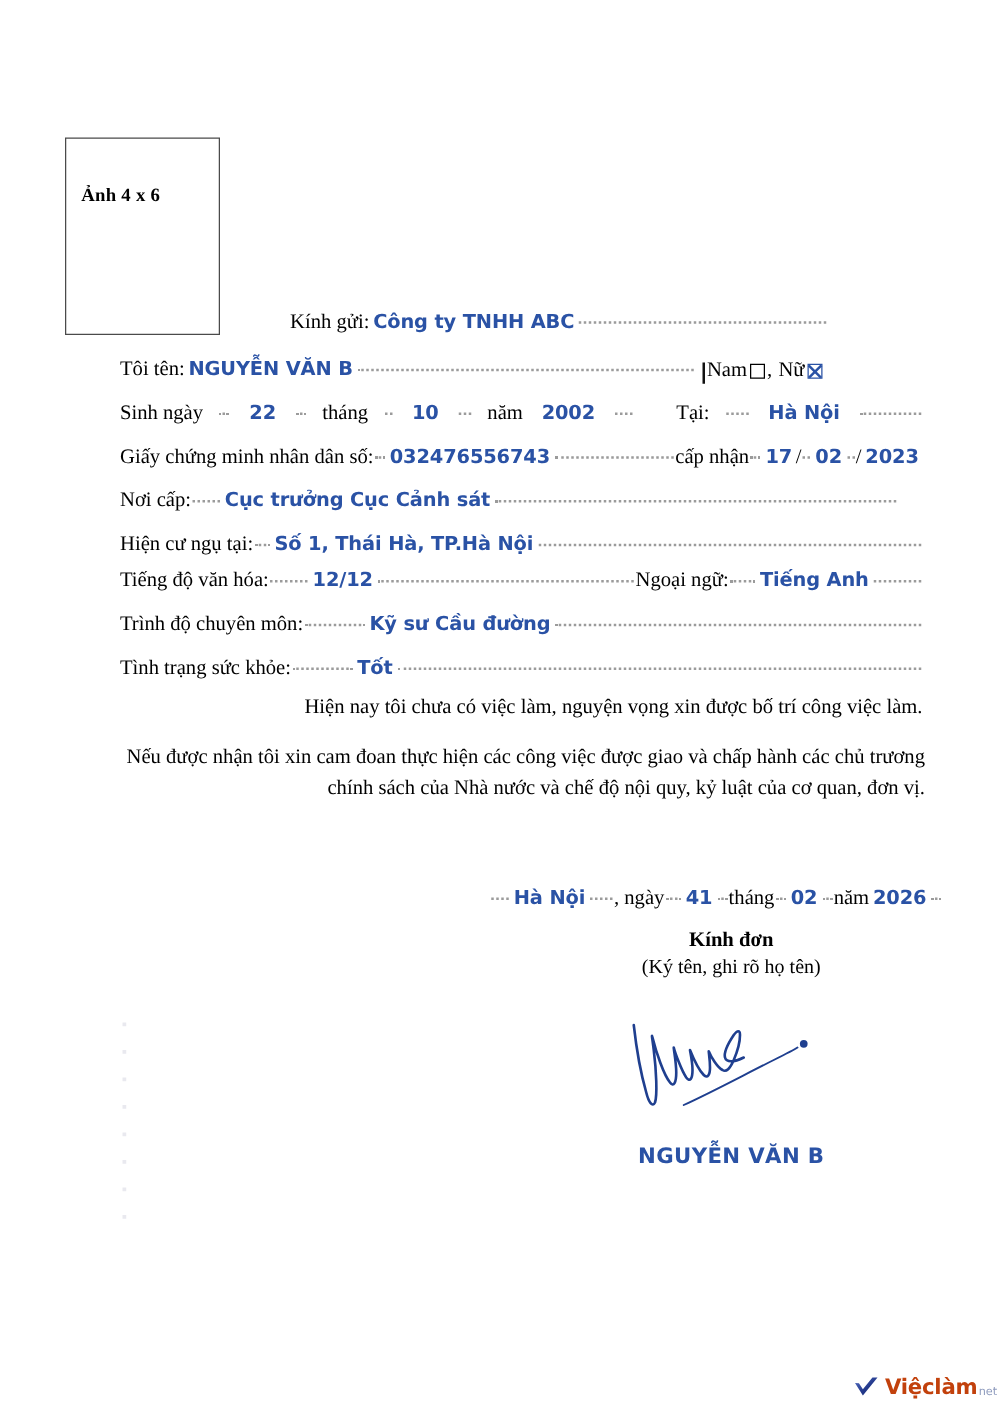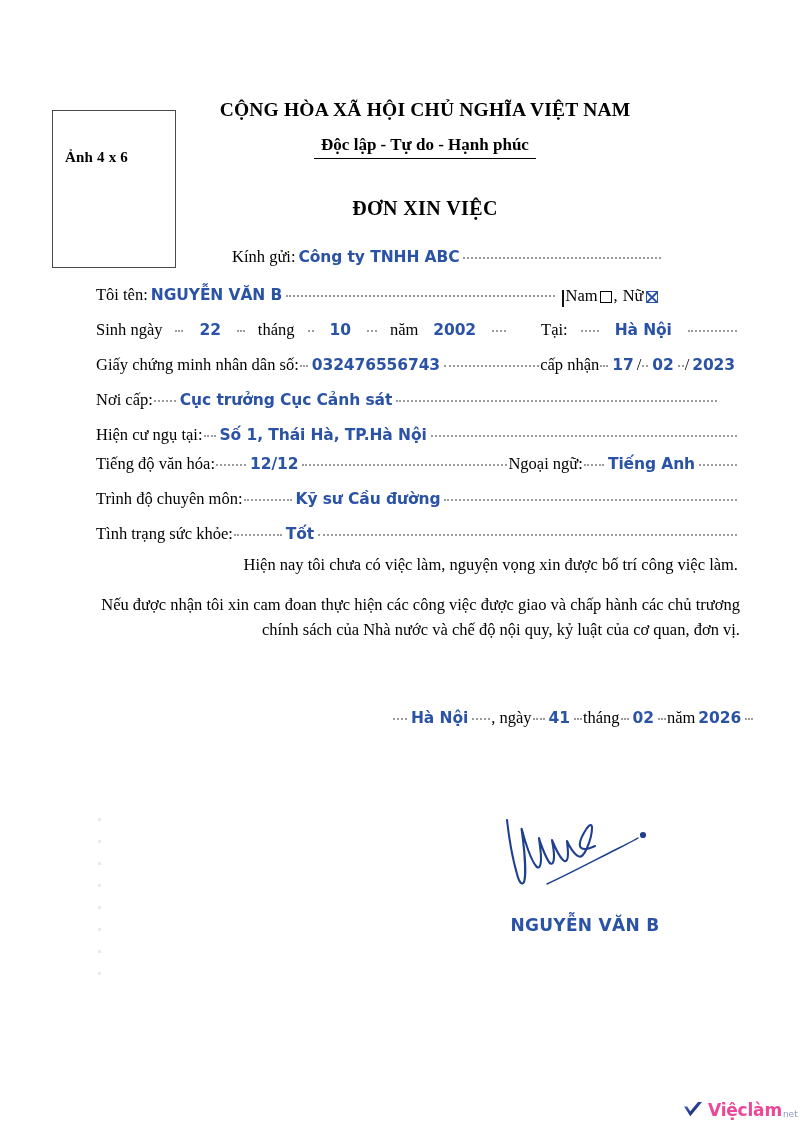--- a/index.html
+++ b/index.html
@@ -229,48 +229,41 @@
   }
   #footer-logo .check-mark {
     width: 20px;
     height: 18px;
     margin-right: 5px;
   }
   #footer-logo .brand {
     font-family: "DejaVu Sans", "Liberation Sans", sans-serif;
     font-weight: bold;
     font-size: 17px;
-    color: #ec4899;
+    color: #c2410c;
     letter-spacing: -.2px;
   }
   #footer-logo .tld {
     font-family: "DejaVu Sans", "Liberation Sans", sans-serif;
     font-size: 9px;
     color: #8e9bbd;
     margin-left: 1px;
     position: relative;
     top: 4px;
   }
 </style>
 </head>
 <body>
 
 <div id="page">
 
   <div id="photo-box">
     <span class="photo-label">Ảnh 4 x 6</span>
   </div>
 
-  <div id="header">
-    <div class="nat-title">CỘNG HÒA XÃ HỘI CHỦ NGHĨA VIỆT NAM</div>
-    <div class="nat-sub-wrap">
-      <span class="nat-sub">Độc lập - Tự do - Hạnh phúc</span>
-    </div>
-    <div class="doc-title">ĐƠN XIN VIỆC</div>
-  </div>
 
   <div class="line" style="left:232px; top:249px; width:430px;">
     <span class="lbl">Kính gửi:</span>
     <span class="fill">Công ty TNHH ABC</span>
     <span class="dots"></span>
   </div>
 
   <div class="line" style="left:96px; top:287px; width:460px;">
     <span class="lbl">Tôi tên:</span>
     <span class="fill">NGUYỄN VĂN B</span>
@@ -375,20 +368,24 @@
     <span class="dots" style="flex:0 0 8px;"></span>
     <span class="lbl">tháng</span>
     <span class="dots" style="flex:0 0 8px;"></span>
     <span class="fill">02</span>
     <span class="dots" style="flex:0 0 8px;"></span>
     <span class="lbl">năm</span>
     <span class="fill">2026</span>
     <span class="dots" style="flex:0 0 8px;"></span>
   </div>
 
+  <div id="sign-block">
+    <div class="sign-title">Kính đơn</div>
+    <div class="sign-note">(Ký tên, ghi rõ họ tên)</div>
+  </div>
 
   <svg id="signature" viewBox="0 0 180 95">
     <g fill="none" stroke="#1f3f8f" stroke-linecap="round" stroke-linejoin="round">
       <path d="M12,12 C14,30 18,52 22,66 C24,74 27,78 29,74 C31,68 30,48 28,32
                C27,24 26,18 27,22 C30,34 36,52 41,58 C44,62 46,58 46,50
                C46,42 44,32 44,30 C45,34 50,48 54,54 C57,58 59,55 59,48
                C59,41 57,33 57,32 C59,37 64,48 68,52 C71,55 73,52 73,46
                C73,40 72,34 72,33 C74,38 79,46 83,48 C86,50 89,47 92,40
                C95,33 97,24 97,20 C97,16 95,16 92,20 C88,26 84,34 85,38
                C86,42 92,42 100,38" stroke-width="2.1"></path>

